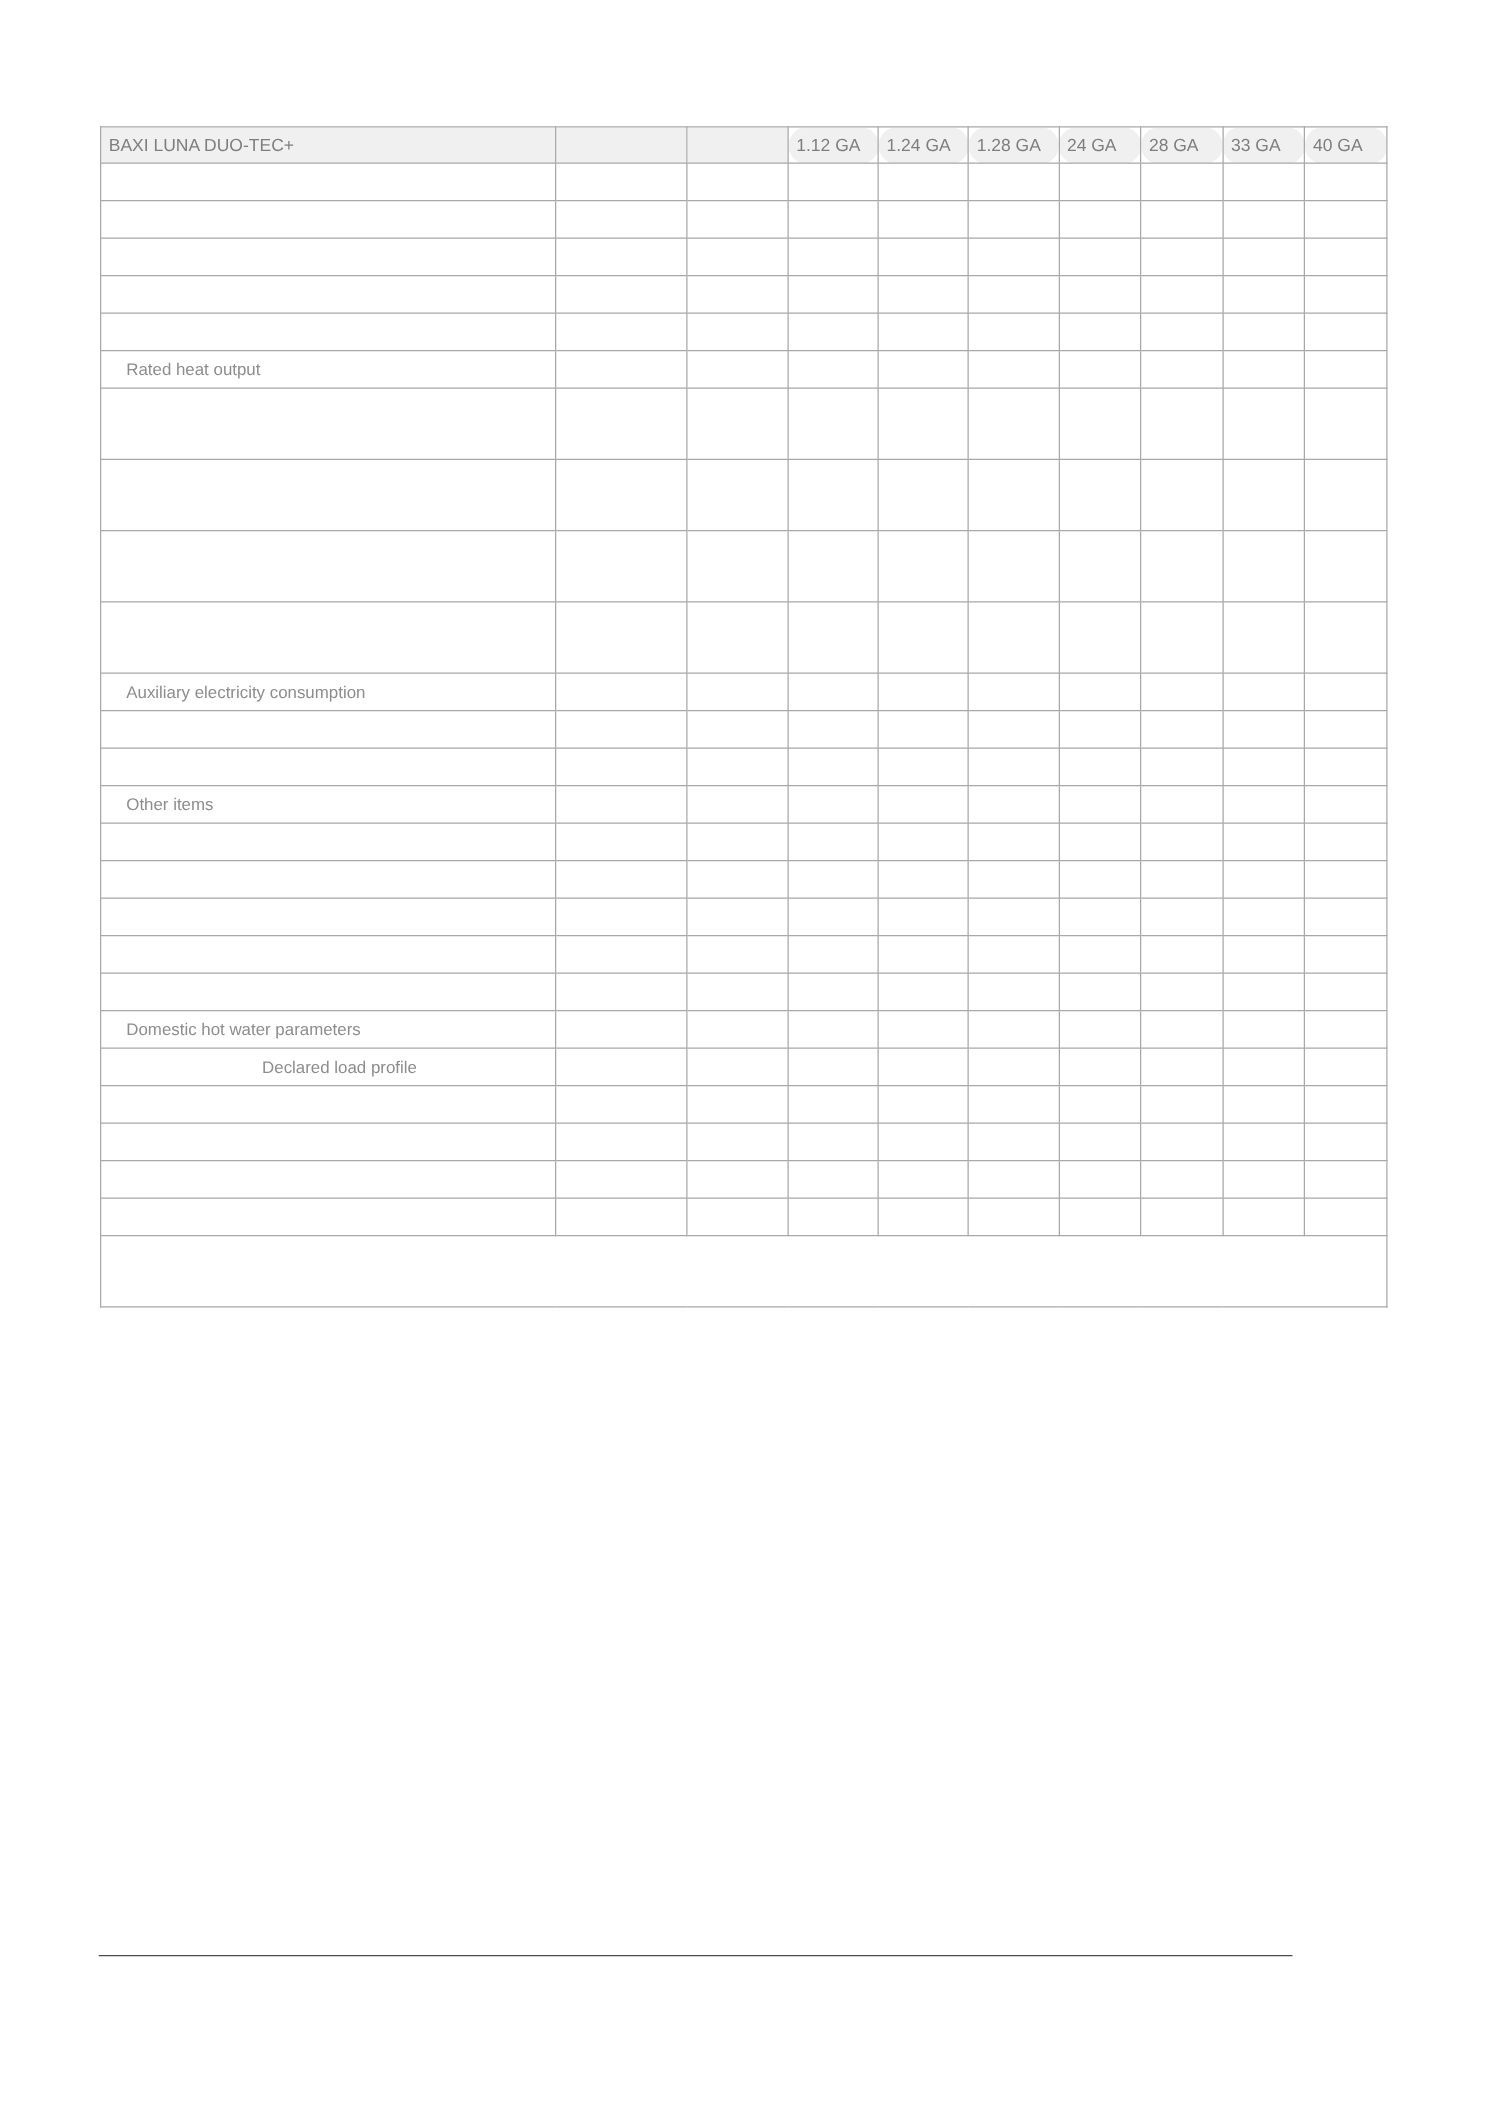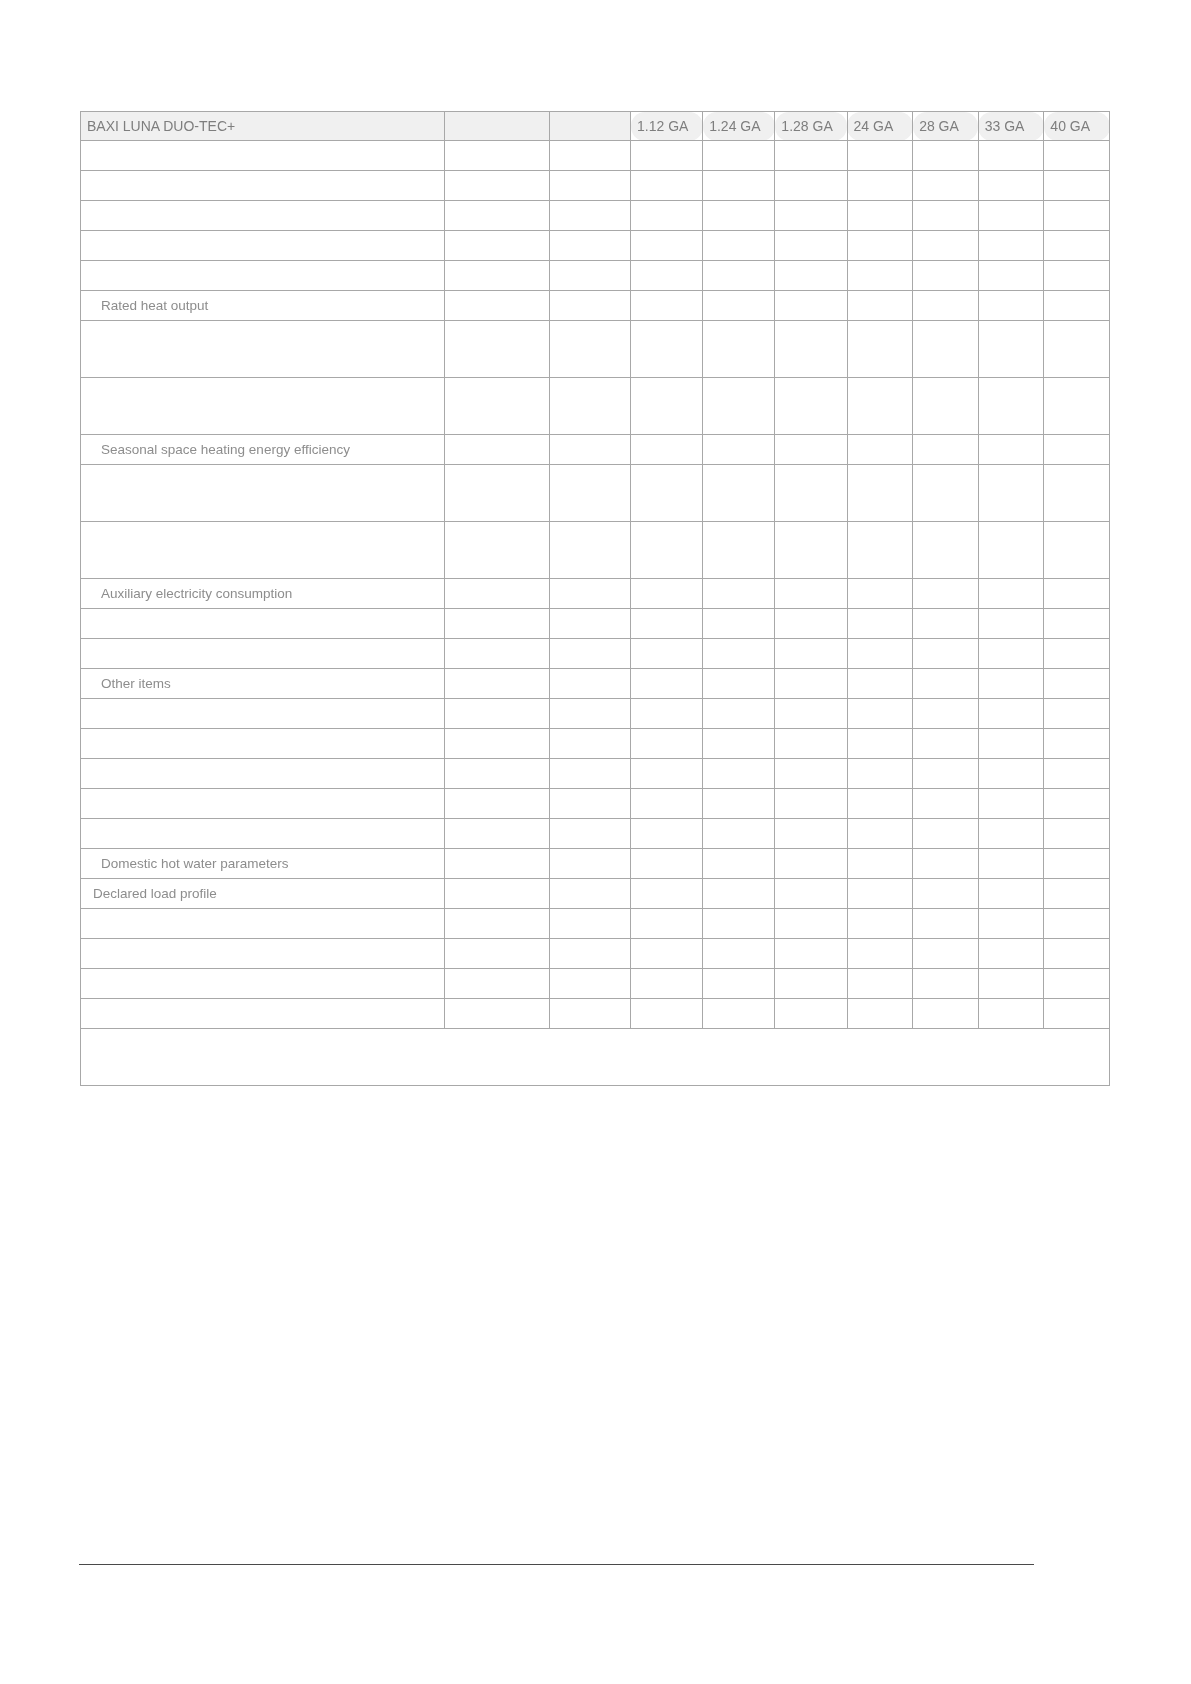--- a/index.html
+++ b/index.html
@@ -17,21 +17,21 @@
   .page {
     position: absolute;
     left: 0; top: 0;
     width: 1191px;
     height: 1684px;
     background: #fff;
   }
   .spec-table {
     position: absolute;
     left: 80px;
-    top: 111px;
+    top: 101px;
     width: 1030px;
     border-collapse: collapse;
     table-layout: fixed;
     font-size: 13.5px;
   }
   .spec-table td,
   .spec-table th {
     border: 1px solid #a8a8a8;
     height: 29px;
     padding: 0 6px;
@@ -55,21 +55,21 @@
   col.c-model  { width: 66px; }
   col.c-model-s{ width: 60px; }
 
   .model-head {
     text-align: left;
     padding-left: 5px;
     border-radius: 14px;
   }
   .row-tall td { height: 56px; }
   .row-group td:first-child { padding-left: 20px; }
-  .row-sub td:first-child { padding-left: 12px; }
+  .row-sub td:first-child { padding-left: 24px; text-align: center; }
   .row-note td { height: 56px; }
   .hr-bottom {
     position: absolute;
     left: 79px;
     top: 1564px;
     width: 955px;
     height: 0;
     border-top: 1px solid #4a4a4a;
   }
 </style>
@@ -195,32 +195,20 @@
           <td></td>
           <td></td>
           <td></td>
           <td></td>
           <td></td>
           <td></td>
           <td></td>
           <td></td>
           <td></td>
         </tr>
-        <tr class="row-group">
-          <td>Seasonal space heating energy efficiency</td>
-          <td></td>
-          <td></td>
-          <td></td>
-          <td></td>
-          <td></td>
-          <td></td>
-          <td></td>
-          <td></td>
-          <td></td>
-        </tr>
         <tr class="row-tall">
           <td></td>
           <td></td>
           <td></td>
           <td></td>
           <td></td>
           <td></td>
           <td></td>
           <td></td>
           <td></td>

